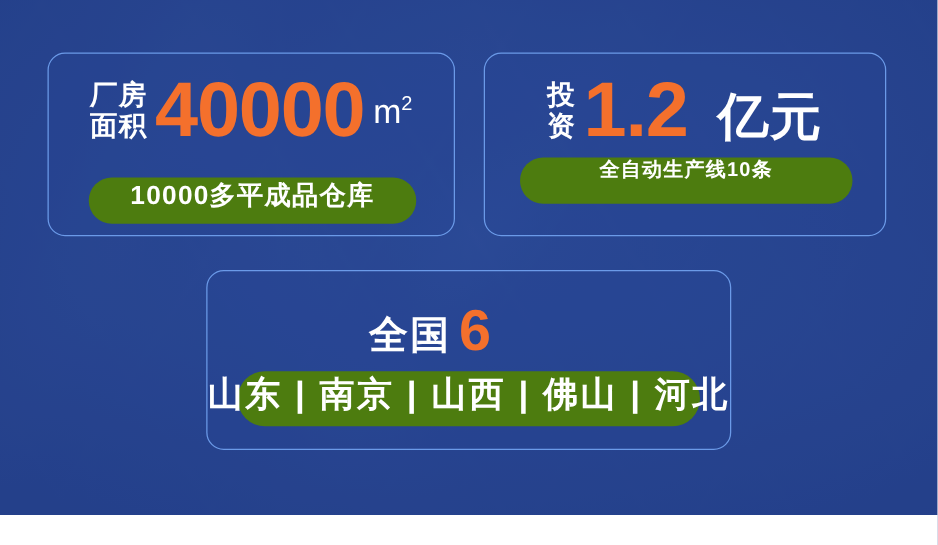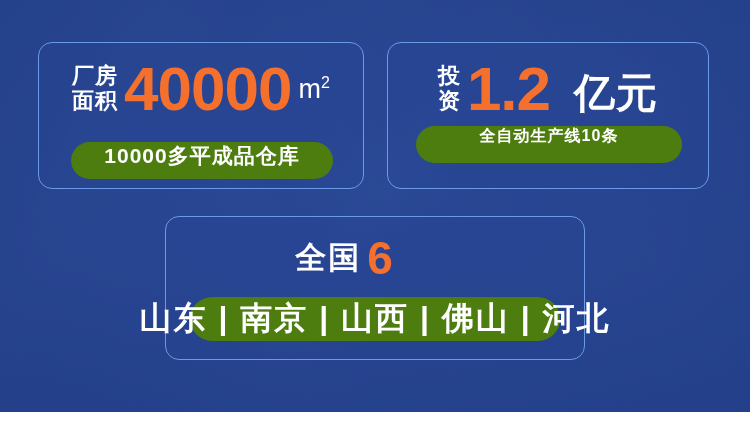--- a/index.html
+++ b/index.html
@@ -148,21 +148,21 @@
   }
 
   
   .headline-bottom {
     position: absolute;
     left: 165px;
     top: 237px;
     width: 364px;
     height: 52px;
     display: flex;
-    align-items: flex-start;
+    align-items: flex-end;
     justify-content: center;
     white-space: nowrap;
   }
   .bottom-text {
     color: #ffffff;
     font-size: 31px;
     font-weight: 800;
     letter-spacing: 2px;
   }
   .bottom-num {
@@ -192,21 +192,21 @@
     font-size: 21px; font-weight: 700; letter-spacing: 1px;
   }
   .pill-right {
     left: 416px; top: 126px;
     width: 266px; height: 37px;
     font-size: 16px; font-weight: 700; letter-spacing: 1px;
   }
   .pill-bottom {
     left: 190px; top: 297px;
     width: 370px; height: 44px;
-    font-size: 32px; font-weight: 700; letter-spacing: 2px;
+    font-size: 28px; font-weight: 700; letter-spacing: 2px;
   }
 </style>
 </head>
 <body>
 
 <div id="banner">
 
   <div class="bg-band">
     <div class="bg-photo"></div>
     <div class="bg-lattice"></div>

